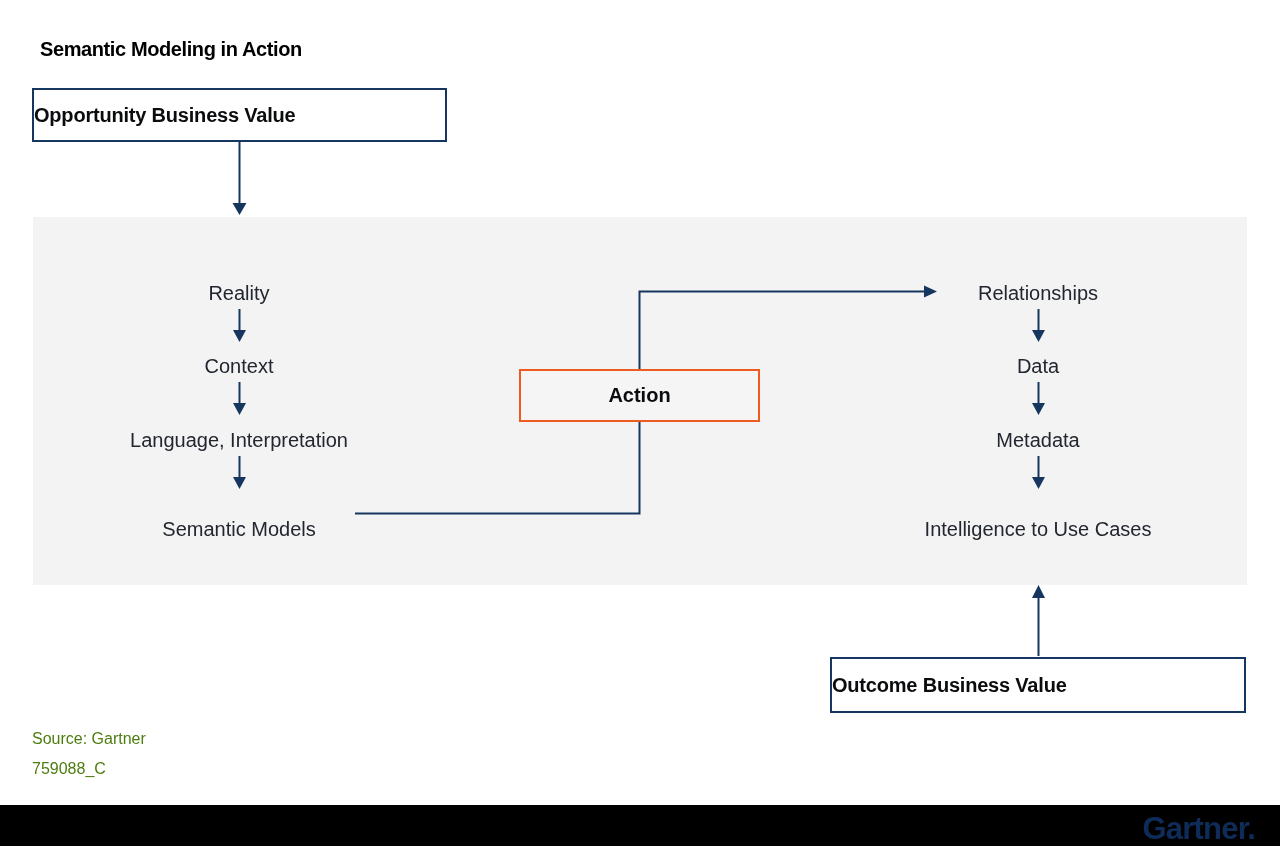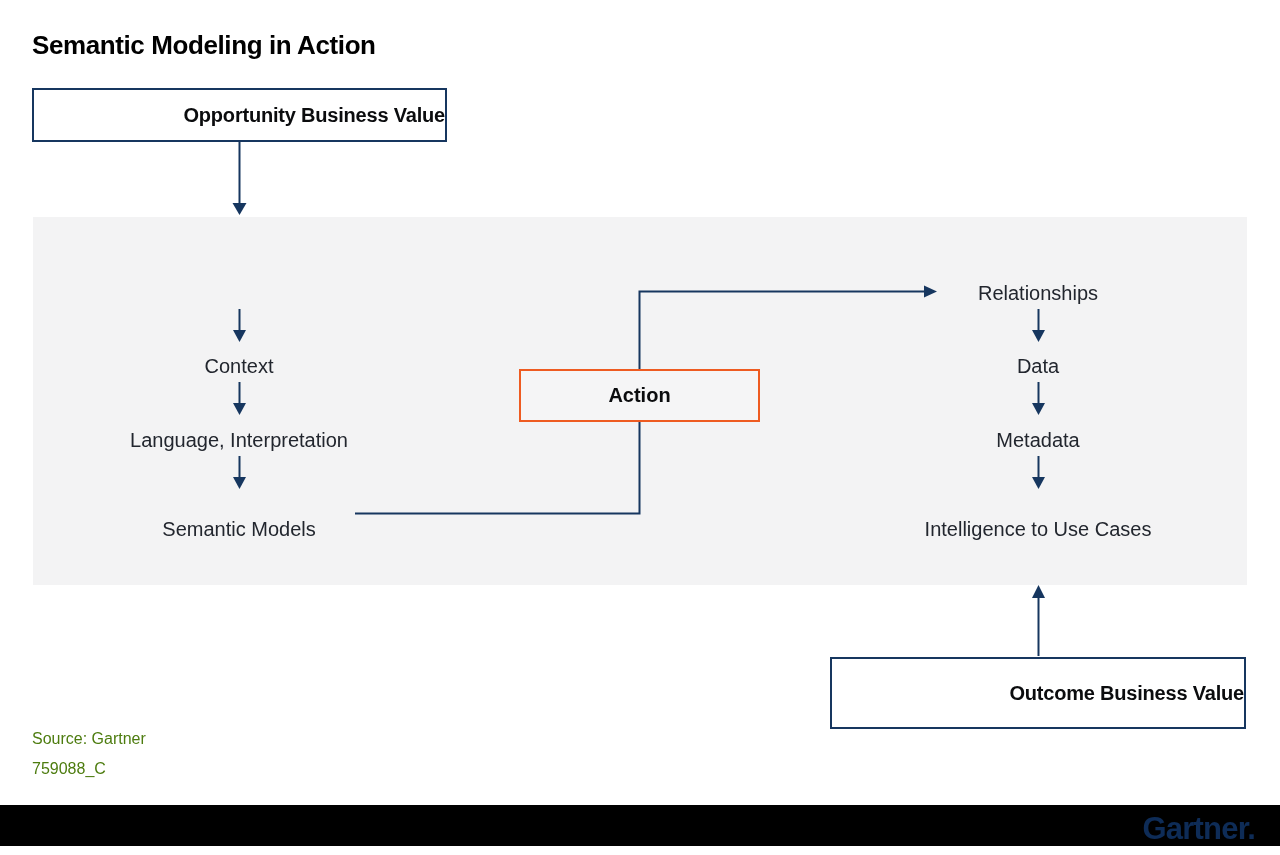--- a/index.html
+++ b/index.html
@@ -2,43 +2,43 @@
 <html><head>
 <meta charset="utf-8">
 <style>
   html, body { margin:0; padding:0; background:#ffffff; }
   .canvas {
     position:relative; width:1280px; height:855px; background:#ffffff;
     font-family:"Liberation Sans", sans-serif; overflow:hidden;
     -webkit-font-smoothing:antialiased;
   }
   .fig-title {
-    position:absolute; left:32px; top:30px; margin:0;
-    font-size:26px; font-weight:bold; color:#000000; letter-spacing:-0.4px;
+    position:absolute; left:32px; top:30px; margin:8px;
+    font-size:20px; font-weight:bold; color:#000000; letter-spacing:-0.4px;
   }
   .panel {
     position:absolute; left:33px; top:217px; width:1214px; height:368px;
     background:#f3f3f4;
   }
   .panel-title {
     position:absolute; left:33px; top:234px; width:1214px; text-align:center;
     font-size:20px; font-weight:bold; color:#0b0c0e; letter-spacing:-0.2px;
   }
   .connectors {
     position:absolute; left:0; top:0; width:1280px; height:855px;
     pointer-events:none;
   }
   .value-box {
     position:absolute; box-sizing:border-box;
     border:2px solid #16365f; background:#ffffff;
-    display:flex; align-items:center; justify-content:flex-end;
-    font-size:20px; font-weight:bold; color:#0b0c0e; letter-spacing:-0.2px;padding-left:40px;
+    display:flex; align-items:center; justify-content:flex-start;
+    font-size:20px; font-weight:bold; color:#0b0c0e; letter-spacing:-0.2px;
   }
   .opportunity-box { left:32px;  top:88px;  width:415px; height:54px; }
-  .outcome-box     { left:830px; top:657px; width:416px; height:72px; }
+  .outcome-box     { left:830px; top:657px; width:416px; height:56px; }
   .inform-box {
     position:absolute; left:519px; top:369px; width:241px; height:53px;
     box-sizing:border-box; border:2px solid #ee5b21; background:#f5f5f6;
     display:flex; align-items:center; justify-content:center;
     font-size:20px; font-weight:bold; color:#0b0c0e;
   }
   .flow-label {
     position:absolute; width:420px; text-align:center;
     font-size:20px; line-height:24px; color:#22262e;
   }
@@ -95,20 +95,21 @@
       <polygon points="233,477 246,477 239.5,489"></polygon>
       <polygon points="1032,330 1045,330 1038.5,342"></polygon>
       <polygon points="1032,403 1045,403 1038.5,415"></polygon>
       <polygon points="1032,477 1045,477 1038.5,489"></polygon>
       <polygon points="924,285.5 924,297.5 937,291.5"></polygon>
       <polygon points="1032,598 1045,598 1038.5,585"></polygon>
     </g>
   </svg>
 
 
+  <div class="flow-label col-left row-1">Reality</div>
   <div class="flow-label col-left row-2">Context</div>
   <div class="flow-label col-left row-3">Language, Interpretation</div>
   <div class="flow-label col-left row-4">Semantic Models</div>
 
   <div class="flow-label col-right row-1">Relationships</div>
   <div class="flow-label col-right row-2">Data</div>
   <div class="flow-label col-right row-3">Metadata</div>
   <div class="flow-label col-right row-4">Intelligence to Use Cases</div>
 
   <div class="inform-box">

